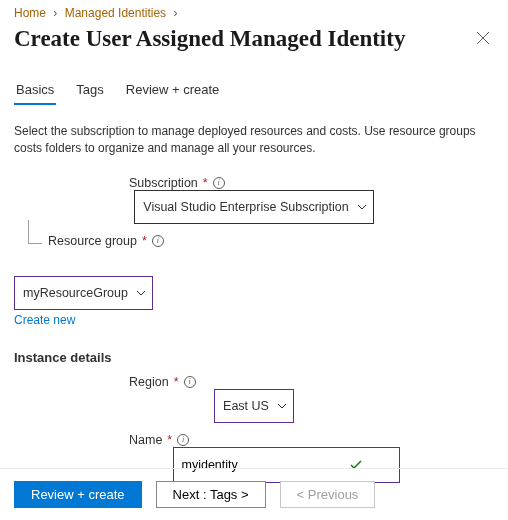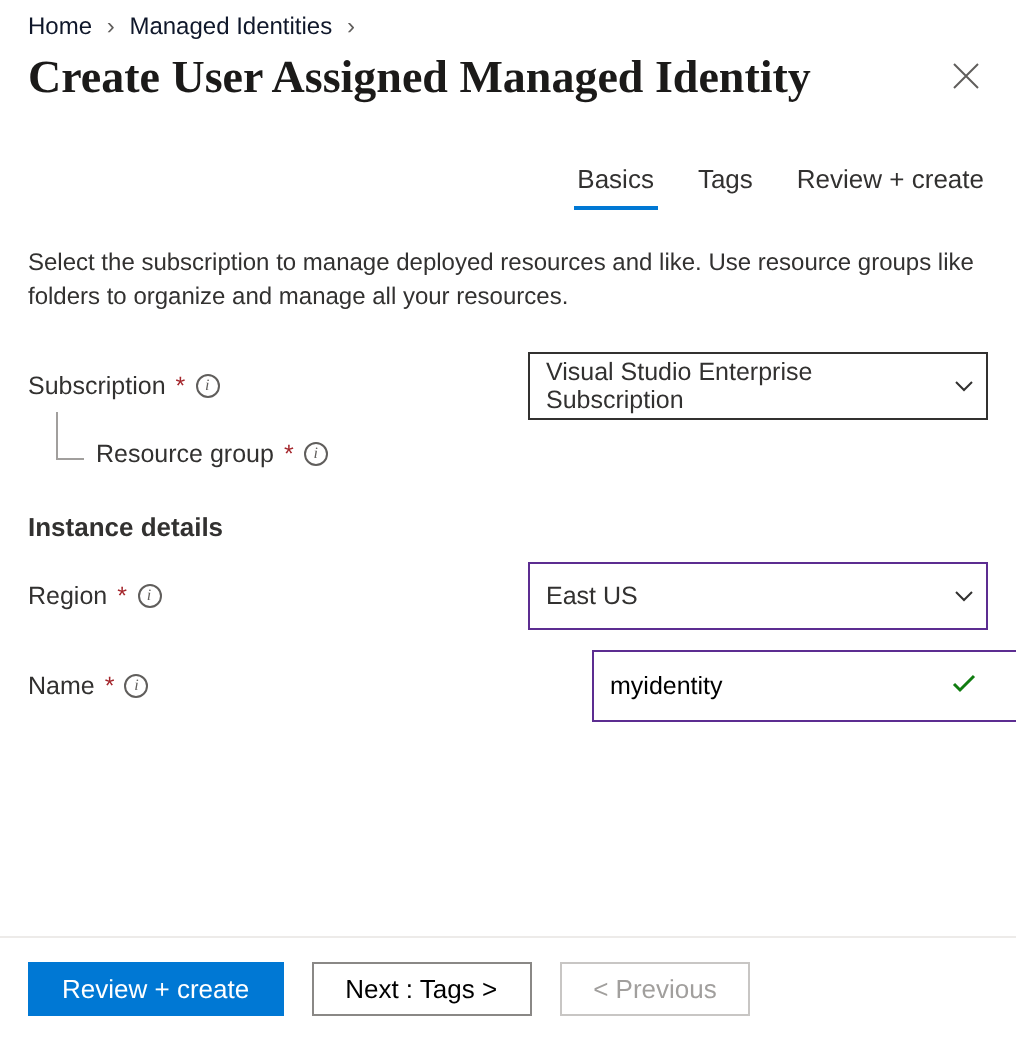--- a/index.html
+++ b/index.html
@@ -9,21 +9,21 @@
     color: #323130;
     width: 508px;
     height: 520px;
     position: relative;
     overflow: hidden;
   }
   .breadcrumb {
     padding: 6px 14px 2px 14px;
     font-size: 12px;
   }
-  .breadcrumb a { color: #0f172a; text-decoration: none; }
+  .breadcrumb a { color: #a16207; text-decoration: none; }
   .breadcrumb .sep { color: #605e5c; padding: 0 4px; }
   .title-row {
     display: flex;
     align-items: center;
     justify-content: space-between;
     padding: 4px 14px 26px 14px;
   }
   .page-title {
     font-size: 23px;
     font-weight: 600;
@@ -34,33 +34,33 @@
     cursor: pointer;
     font-size: 14px;
     color: #605e5c;
     padding: 4px;
   }
   .tabs {
     display: flex;
     gap: 18px;
     padding: 0 14px;
     font-size: 13px;
-    justify-content: flex-end;
   }
   .tab { padding: 4px 2px 6px 2px; cursor: pointer; color: #323130; }
   .tab.active { border-bottom: 2px solid #0078d4; font-weight: 400; }
   .content { padding: 18px 14px 0 14px; }
   .section-title { font-size: 13px; font-weight: 600; margin-bottom: 6px; }
   .section-desc { font-size: 12px; color: #323130; margin-bottom: 18px; line-height: 1.45; }
   .form-row {
     display: flex;
     align-items: center;
     margin-bottom: 10px;
-  }
-  .form-row.rg { align-items: center; gap: 28px; }
+    flex-direction: column;
+  }
+  .form-row.rg { align-items: flex-start; gap: 28px; }
   .label-col {
     width: 250px;
     display: flex;
     align-items: center;
     font-size: 12.5px;
     gap: 5px;
   }
   .label-col.nested { position: relative; padding-left: 34px; }
   .nest-line {
     position: absolute;
@@ -174,21 +174,21 @@
   </div>
 </div>
 
 <div class="tabs">
   <div class="tab active">Basics</div>
   <div class="tab">Tags</div>
   <div class="tab">Review + create</div>
 </div>
 
 <div class="content">
-  <div class="section-desc">Select the subscription to manage deployed resources and like. Use resource groups like folders to organize and manage all your resources.</div>
+  <div class="section-desc">Select the subscription to manage deployed resources and costs. Use resource groups costs folders to organize and manage all your resources.</div>
 
   <div class="form-row">
     <div class="label-col">
       <span>Subscription</span>
       <span class="req">*</span>
       <span class="info-icon">i</span>
     </div>
     <div class="input-col">
       <div class="select">
         <span>Visual Studio Enterprise Subscription</span>
@@ -200,20 +200,31 @@
       </div>
     </div>
   </div>
 
   <div class="form-row rg">
     <div class="label-col nested">
       <div class="nest-line"></div>
       <span>Resource group</span>
       <span class="req">*</span>
       <span class="info-icon">i</span>
+    </div>
+    <div class="input-col">
+      <div class="select accent">
+        <span>myResourceGroup</span>
+        <span class="chev">
+          <svg width="10" height="6" viewBox="0 0 10 6">
+              <path d="M1 1 L5 5 L9 1" stroke="#323130" stroke-width="1" fill="none"></path>
+            </svg>
+        </span>
+      </div>
+      <span class="link">Create new</span>
     </div>
   </div>
 
   <div class="instance-section">
     <div class="section-title">Instance details</div>
 
     <div class="form-row" style="margin-top:10px;">
       <div class="label-col">
         <span>Region</span>
         <span class="req">*</span>

